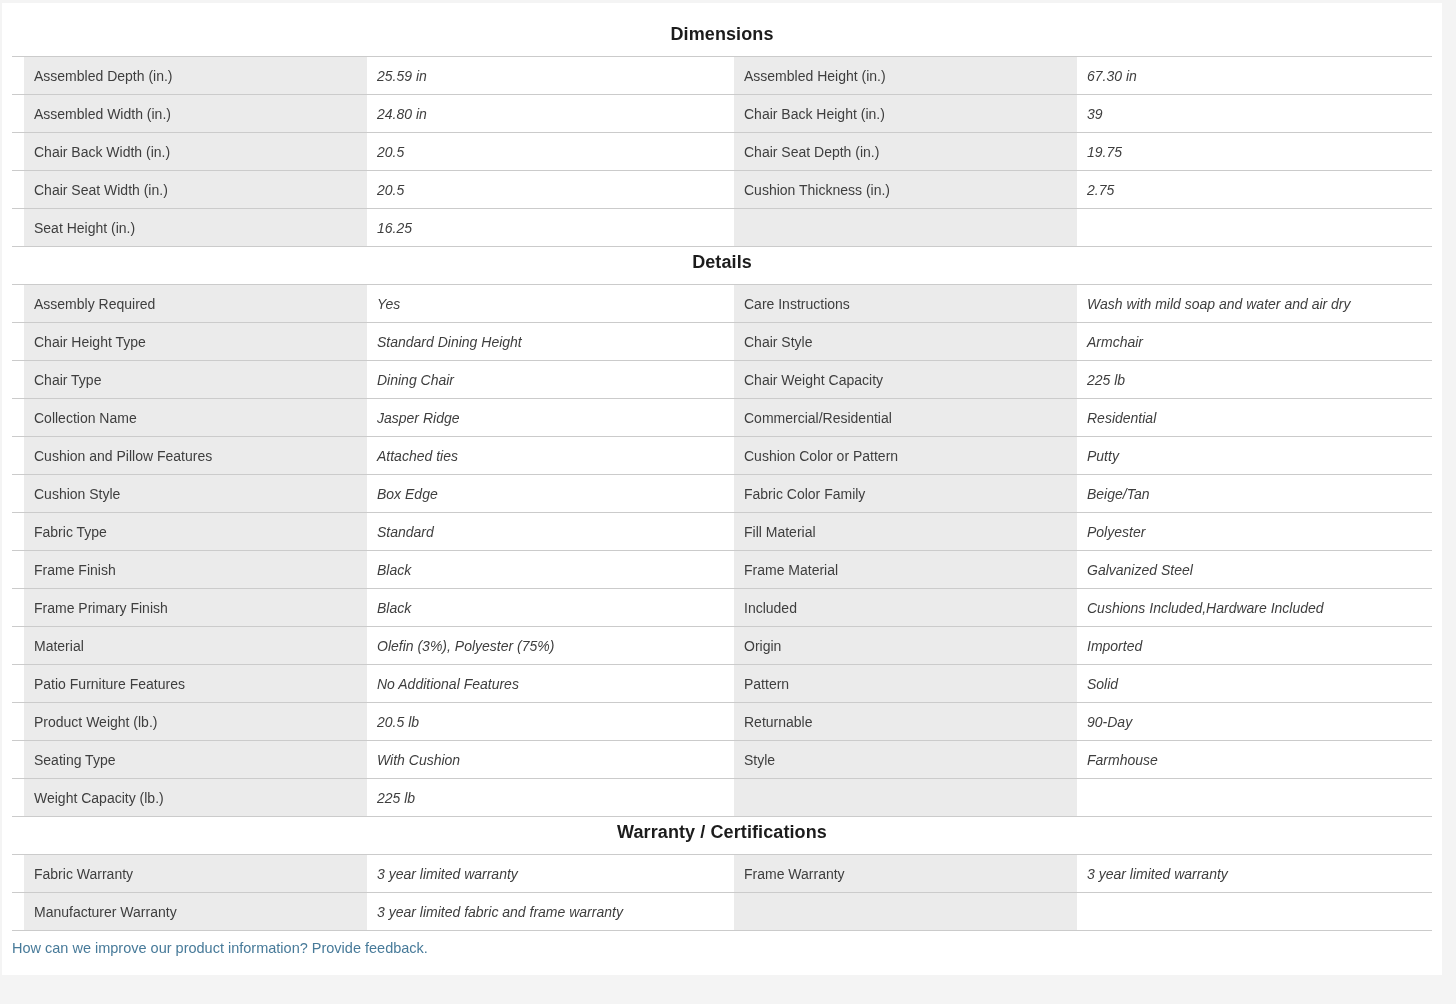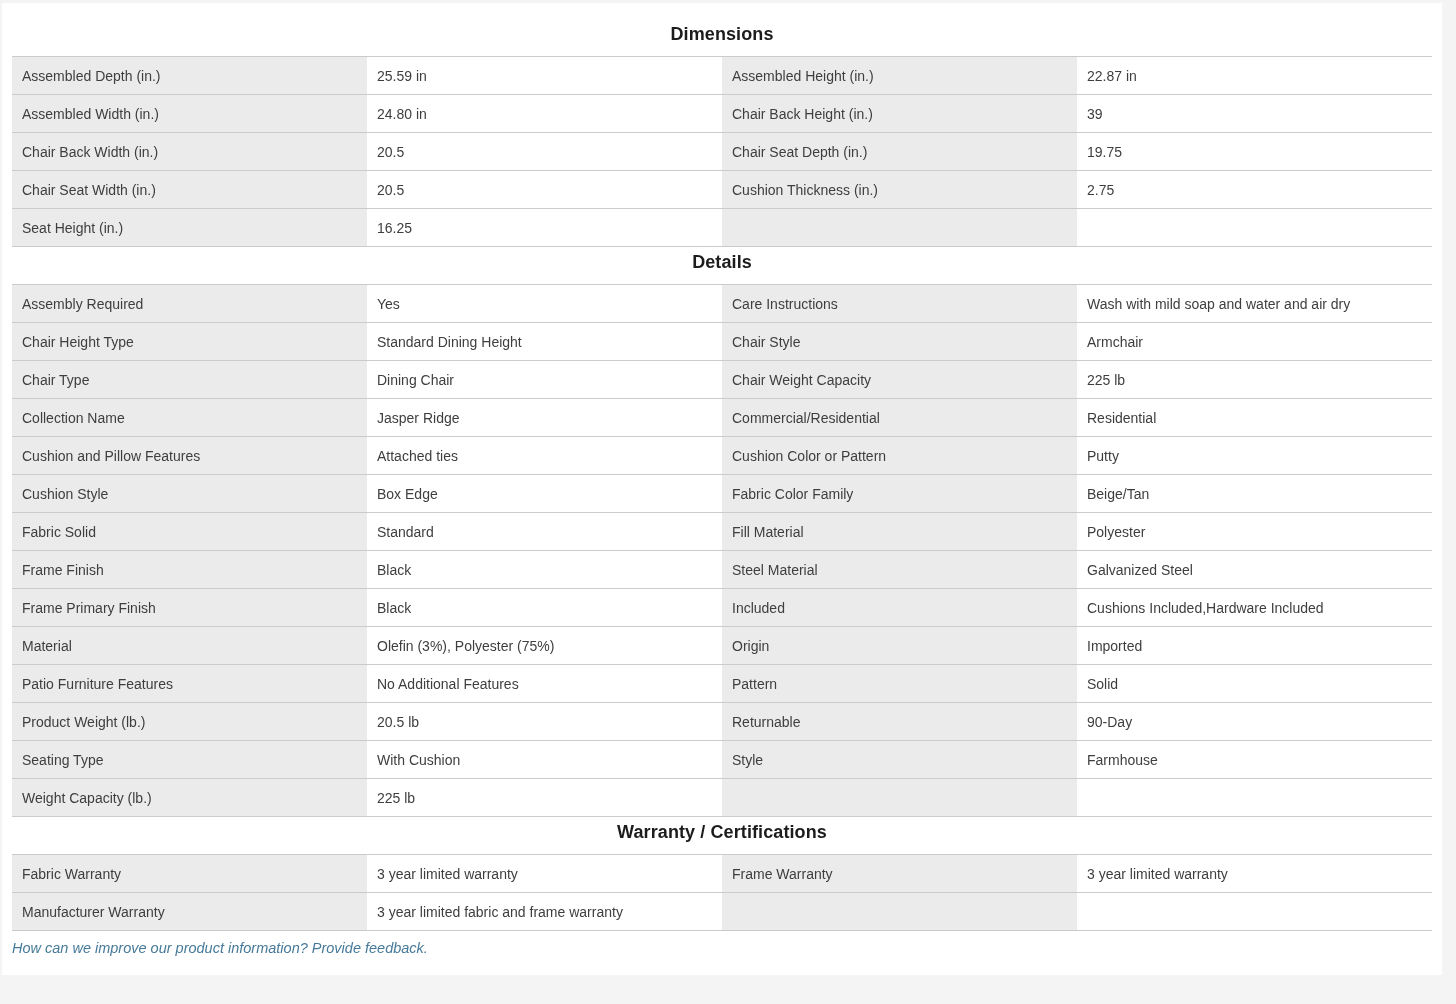--- a/index.html
+++ b/index.html
@@ -46,47 +46,46 @@
   }
   .cell {
     display: flex;
     align-items: center;
     padding: 0 10px;
     font-size: 14px;
     color: var(--cell-text);
     overflow: hidden;
     white-space: nowrap;
   }
-  .cell.label { background: var(--label-bg); }
-  .cell.value { background: transparent; }
+  .cell.label { background: var(--label-bg); margin-left: 12px; }
+  .cell.value { background: transparent; font-style: italic; }
   .feedback {
     margin: 8px 0 8px 0;
     padding: 0 0 2px 0;
-    font-style: italic;
   }
   .feedback a {
     font-size: 14.5px;
     color: var(--link-color);
     text-decoration: none;
     cursor: pointer;
   }
 </style>
 </head>
 <body>
 
 <div class="spec-card">
   <div class="sections">
       <section>
         <h2 class="section-title">Dimensions</h2>
         <div class="spec-table">
           <div class="spec-row">
             <div class="cell label">Assembled Depth (in.)</div>
             <div class="cell value">25.59 in</div>
             <div class="cell label">Assembled Height (in.)</div>
-            <div class="cell value">22.87 in</div>
+            <div class="cell value">67.30 in</div>
           </div>
           <div class="spec-row">
             <div class="cell label">Assembled Width (in.)</div>
             <div class="cell value">24.80 in</div>
             <div class="cell label">Chair Back Height (in.)</div>
             <div class="cell value">39</div>
           </div>
           <div class="spec-row">
             <div class="cell label">Chair Back Width (in.)</div>
             <div class="cell value">20.5</div>
@@ -140,29 +139,29 @@
             <div class="cell label">Cushion Color or Pattern</div>
             <div class="cell value">Putty</div>
           </div>
           <div class="spec-row">
             <div class="cell label">Cushion Style</div>
             <div class="cell value">Box Edge</div>
             <div class="cell label">Fabric Color Family</div>
             <div class="cell value">Beige/Tan</div>
           </div>
           <div class="spec-row">
-            <div class="cell label">Fabric Solid</div>
+            <div class="cell label">Fabric Type</div>
             <div class="cell value">Standard</div>
             <div class="cell label">Fill Material</div>
             <div class="cell value">Polyester</div>
           </div>
           <div class="spec-row">
             <div class="cell label">Frame Finish</div>
             <div class="cell value">Black</div>
-            <div class="cell label">Steel Material</div>
+            <div class="cell label">Frame Material</div>
             <div class="cell value">Galvanized Steel</div>
           </div>
           <div class="spec-row">
             <div class="cell label">Frame Primary Finish</div>
             <div class="cell value">Black</div>
             <div class="cell label">Included</div>
             <div class="cell value">Cushions Included,Hardware Included</div>
           </div>
           <div class="spec-row">
             <div class="cell label">Material</div>

